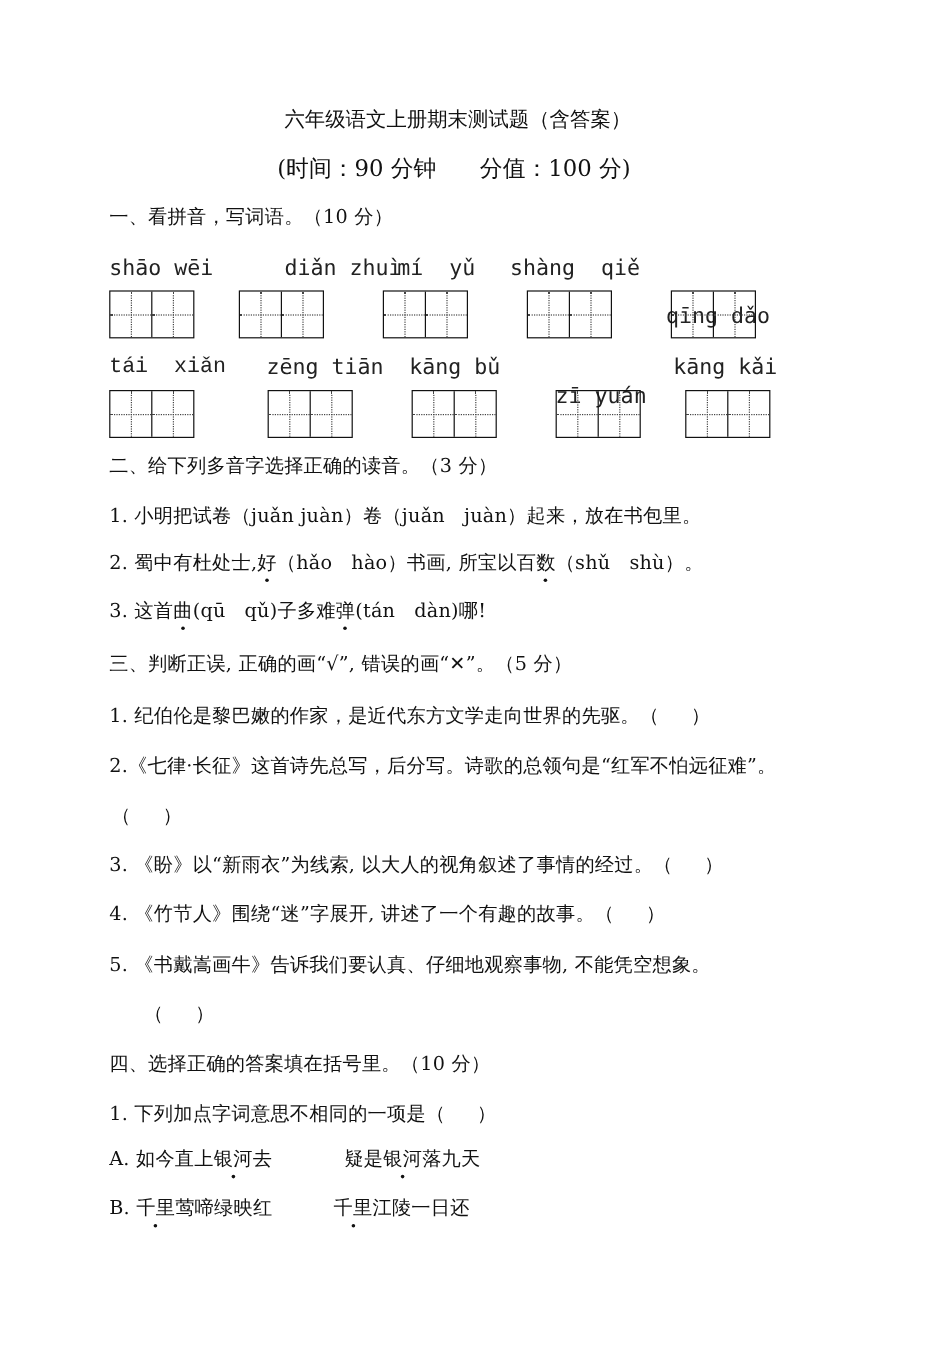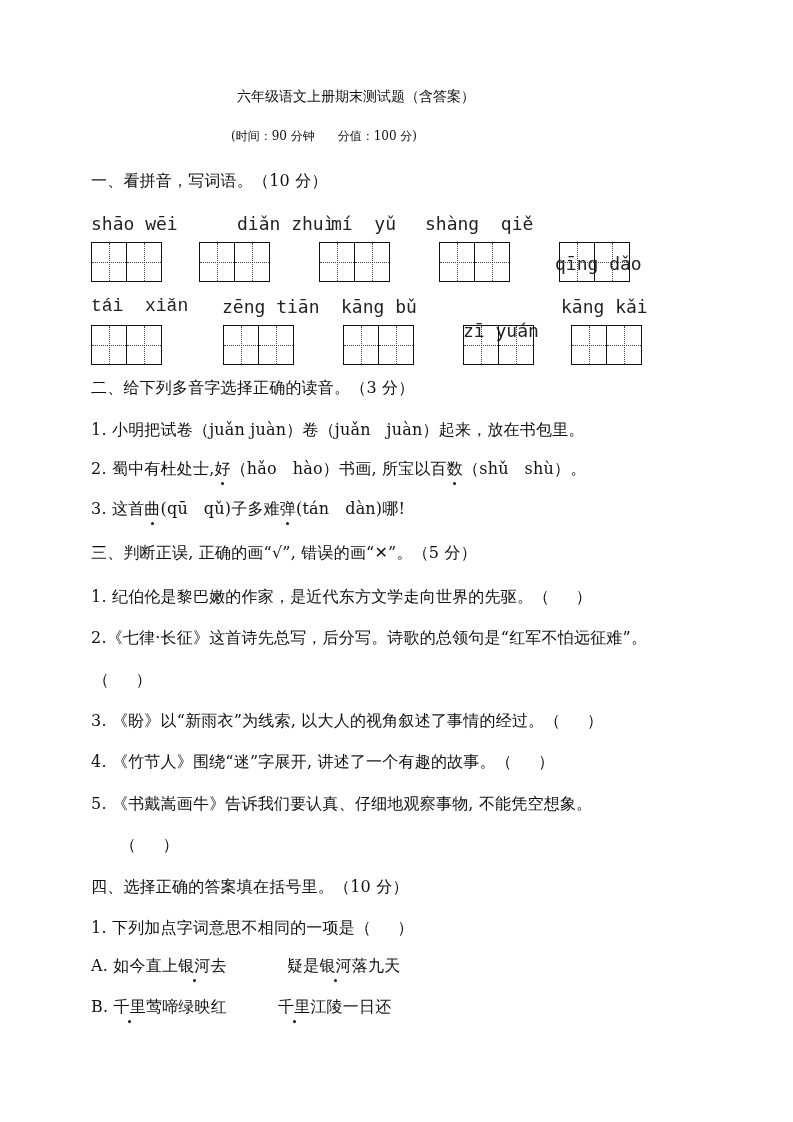--- a/index.html
+++ b/index.html
@@ -1,20 +1,20 @@
 <!DOCTYPE html>
 <html><head>
 <meta charset="utf-8">
 <style>
   html, body { margin:0; padding:0; background:#fff; }
   body { width:793px; height:1122px; position:relative; overflow:hidden;
          font-family:"DejaVu Serif","Liberation Serif",serif; color:#111; }
   .abs { position:absolute; white-space:nowrap; }
-  .title { font-size:14px; }
-  .sub { font-size:12px; }
+  .title { font-size:17px; }
+  .sub { font-size:19px; }
   .txt { font-size:16px; letter-spacing:0.2px; }
   .py { font-family:"DejaVu Sans Mono","Liberation Mono",monospace; font-size:18px; color:#222; }
   .tian { position:absolute; border:1.3px solid #111; height:40px; width:71px; box-sizing:border-box; display:flex; }
   .cell { position:relative; flex:1; height:100%; }
   .cell + .cell { border-left:1.3px solid #111; }
   .cell::before { content:""; position:absolute; left:0; right:0; top:50%; border-top:1px dotted #444; }
   .cell::after { content:""; position:absolute; top:0; bottom:0; left:50%; border-left:1px dotted #444; }
   .dot { position:relative; display:inline-block; }
   .dot::after { content:""; position:absolute; left:50%; bottom:-5px; width:3px; height:3px; margin-left:-1.5px; background:#111; border-radius:50%; }
 </style>

